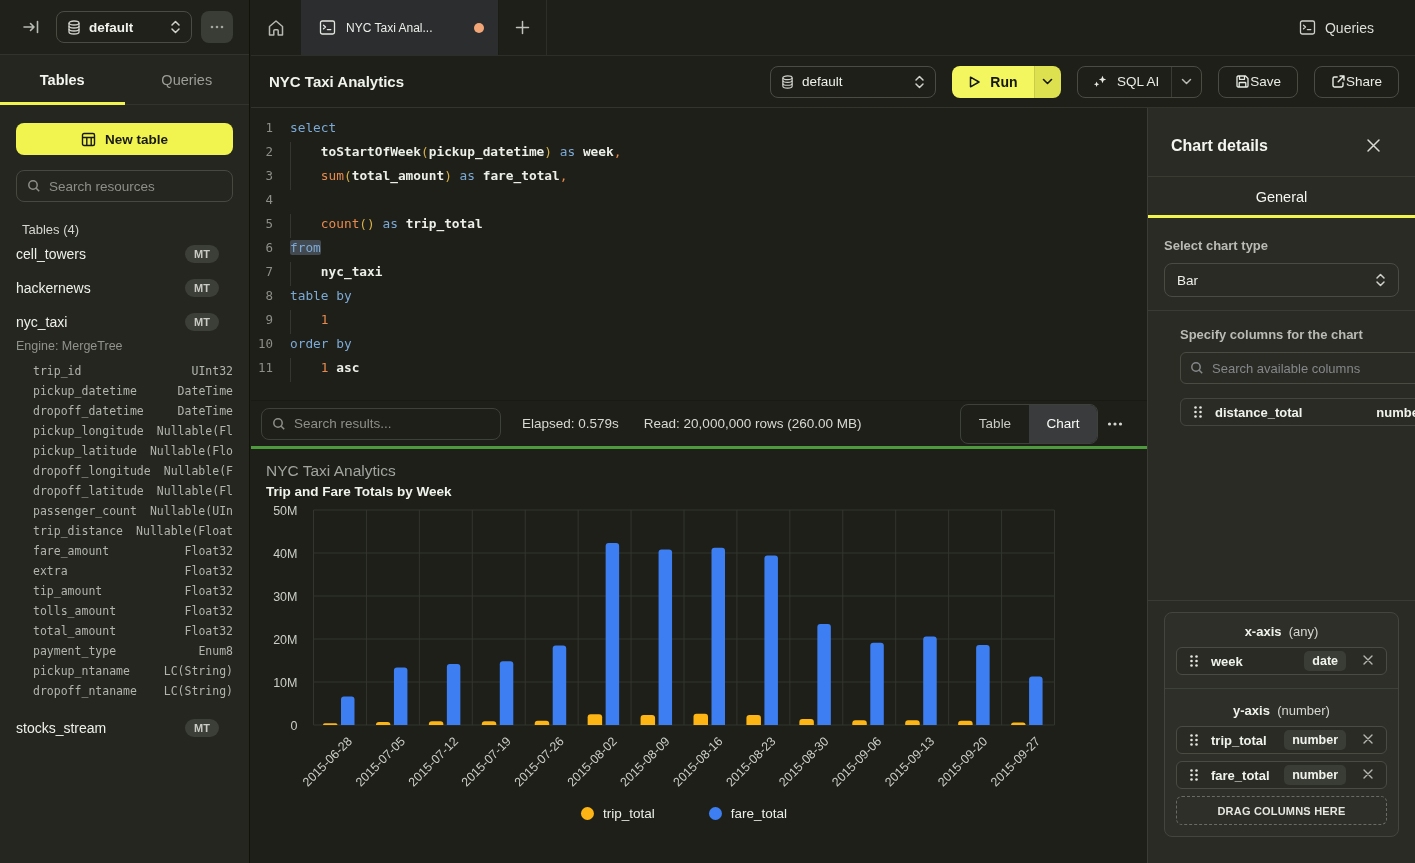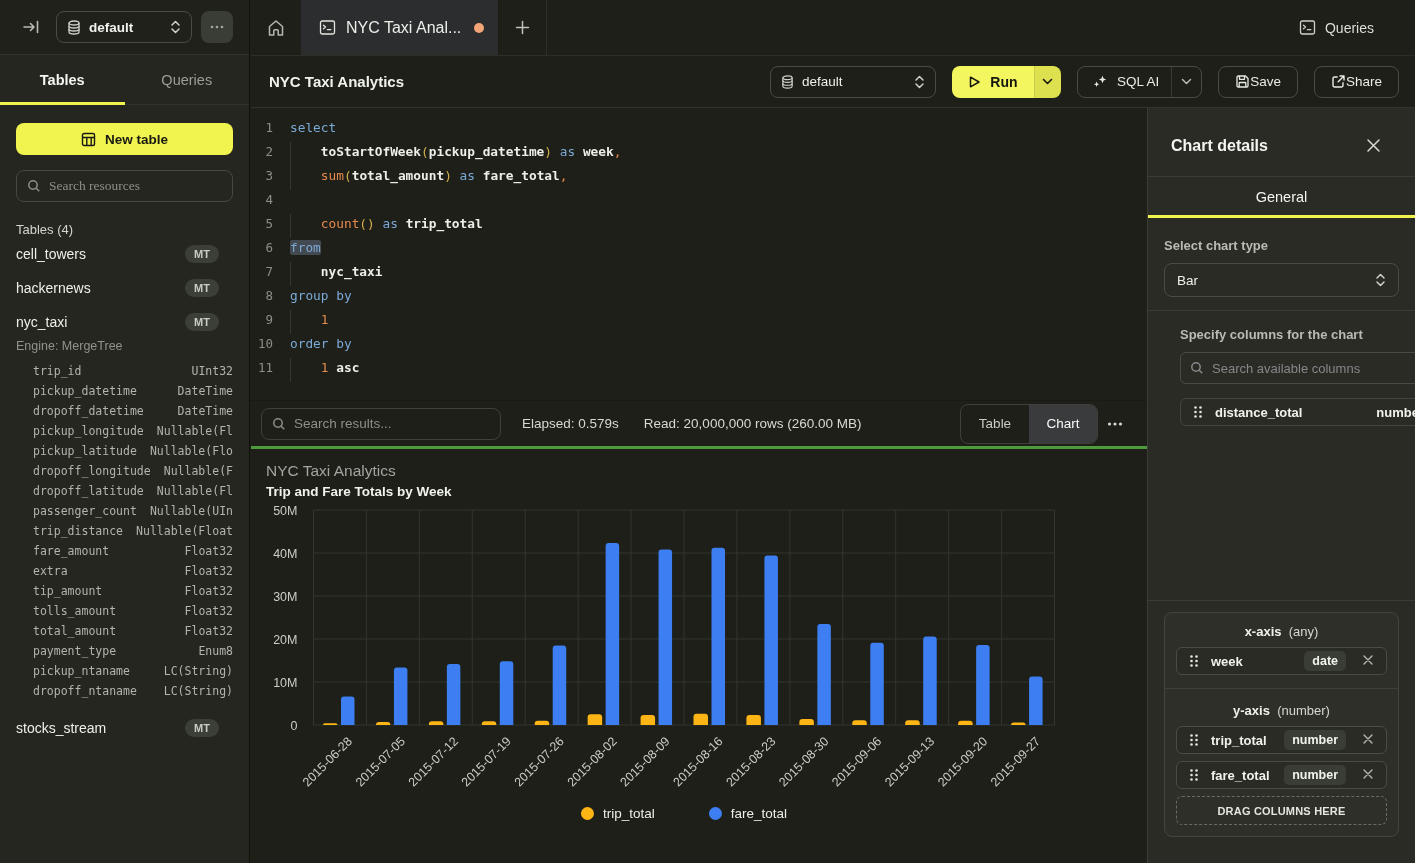--- a/index.html
+++ b/index.html
@@ -14,38 +14,38 @@
   .db-select { flex:1; height:32px; border:1px solid #4a4c44; border-radius:8px; display:flex; align-items:center; padding:0 10px; gap:8px; cursor:pointer; min-width:0; }
   .db-select .lbl { font-size:13.5px; font-weight:700; color:#f2f3ee; flex:1; }
   .more-btn { width:32px; height:32px; margin-left:9px; background:#3a3c36; border-radius:8px; display:flex; align-items:center; justify-content:center; color:#a5a79f; flex:none; cursor:pointer; }
   .side-tabs { height:50px; display:flex; border-bottom:1px solid #32342c; flex:none; }
   .side-tab { flex:1; display:flex; align-items:center; justify-content:center; font-size:14.5px; color:#9b9d96; cursor:pointer; position:relative; }
   .side-tab.active { color:#f4f5f0; font-weight:600; }
   .side-tab.active::after { content:""; position:absolute; left:0; right:0; bottom:-1px; height:3px; background:#f1f34f; }
   .side-body { flex:1; padding:18px 16px 0 16px; overflow:hidden; }
   .new-table-btn { width:100%; height:32px; background:#f1f34f; color:#181a12; border:none; border-radius:8px; font-size:13.5px; font-weight:600; display:flex; align-items:center; justify-content:center; gap:9px; cursor:pointer; font-family:inherit; }
   .side-search { margin-top:15px; height:32px; border:1px solid #474941; border-radius:8px; display:flex; align-items:center; padding:0 10px; gap:8px; }
-  .side-search input { background:transparent; border:none; outline:none; color:#d8dad2; font-size:13.5px; width:100%; font-family:Liberation Serif, serif; }
+  .side-search input { background:transparent; border:none; outline:none; color:#d8dad2; font-size:13.5px; width:100%; font-family:Liberation Sans, sans-serif; }
   .side-search input::placeholder { color:#8d8f88; }
-  .side-section { margin-top:20px; font-size:13px; color:#d4d6cf; }
+  .side-section { margin-top:20px; font-size:13px; color:#d4d6cf;margin-left:6px; }
   .tbl-row { display:flex; align-items:center; justify-content:space-between; padding:8px 14px 8px 0; cursor:pointer; }
   .tbl-row .nm { font-size:14px; color:#eef0ea; font-weight:500; }
   .badge-mt { background:#3c3e38; color:#c9cbc4; border-radius:9px; font-size:11px; font-weight:600; padding:3px 9px; }
   .engine-line { font-size:12.5px; color:#91938c; padding:0 0 8px 0; }
   .col-list { font-family:"DejaVu Sans Mono", monospace; font-size:11.5px; color:#b2b4ae; }
   .col-row { display:flex; justify-content:space-between; height:20px; line-height:20px; padding-left:17px; white-space:nowrap; overflow:hidden; }
   .col-row .ct { margin-left:8px; overflow:hidden; }
   .stocks-row { margin-top:10px; }
 
   
   .main { position:absolute; left:251px; top:0; right:0; height:863px; display:flex; flex-direction:column; background:#1d1f18; }
   .tabbar { height:56px; display:flex; align-items:stretch; border-bottom:1px solid #2c2e27; flex:none; }
   .home-btn { width:50px; display:flex; align-items:center; justify-content:center; color:#b6b8b1; cursor:pointer; flex:none; }
   .qtab { width:198px; background:#2b2d2e; display:flex; align-items:center; padding:0 14px 0 18px; gap:10px; cursor:pointer; flex:none; border-right:1px solid #1a1c16; }
-  .qtab .ttl { font-size:16px; color:#eceee9; white-space:nowrap; overflow:hidden; flex:1; }
+  .qtab .ttl { font-size:12px; color:#eceee9; white-space:nowrap; overflow:hidden; flex:1; }
   .dirty-dot { width:10px; height:10px; border-radius:50%; background:#f2a678; flex:none; }
   .addtab-btn { width:48px; display:flex; align-items:center; justify-content:center; color:#c0c2bb; cursor:pointer; flex:none; border-right:1px solid #2c2e27; }
   .tabbar-spacer { flex:1; }
   .queries-link { display:flex; align-items:center; gap:9px; color:#dcded7; font-size:14px; padding-right:41px; cursor:pointer; }
 
   .qheader { height:52px; display:flex; align-items:center; padding:0 16px 0 18px; border-bottom:1px solid #33352d; flex:none; }
   .qtitle { font-size:15px; font-weight:600; color:#f0f2ec; flex:1; }
   .hbtn { height:32px; border:1px solid #4a4c44; border-radius:8px; background:transparent; display:flex; align-items:center; color:#e9ebe5; font-size:13.5px; cursor:pointer; font-family:inherit; }
   .hgap { width:16px; flex:none; }
   .hdr-db { width:166px; padding:0 10px; gap:8px; }
@@ -409,21 +409,21 @@
       <div class="workspace">
 
         <div class="editor" id="editor">
             <div class="cline"><span class="ln">1</span><span class="ctext"><span class="tk-kw">select</span></span></div>
             <div class="cline"><span class="ln">2</span><span class="ctext"><span class="guide"></span><span>    </span><span class="tk-id">toStartOfWeek</span><span class="tk-pa">(</span><span class="tk-id">pickup_datetime</span><span class="tk-pa">)</span><span> </span><span class="tk-kw">as</span><span> </span><span class="tk-id">week</span><span class="tk-nu">,</span></span></div>
             <div class="cline"><span class="ln">3</span><span class="ctext"><span class="guide"></span><span>    </span><span class="tk-fn">sum</span><span class="tk-pa">(</span><span class="tk-id">total_amount</span><span class="tk-pa">)</span><span> </span><span class="tk-kw">as</span><span> </span><span class="tk-id">fare_total</span><span class="tk-nu">,</span></span></div>
             <div class="cline"><span class="ln">4</span></div>
             <div class="cline"><span class="ln">5</span><span class="ctext"><span class="guide"></span><span>    </span><span class="tk-fn">count</span><span class="tk-pa">()</span><span> </span><span class="tk-kw">as</span><span> </span><span class="tk-id">trip_total</span></span></div>
             <div class="cline"><span class="ln">6</span><span class="ctext"><span class="tk-hl">from</span></span></div>
             <div class="cline"><span class="ln">7</span><span class="ctext"><span class="guide"></span><span>    </span><span class="tk-id">nyc_taxi</span></span></div>
-            <div class="cline"><span class="ln">8</span><span class="ctext"><span class="tk-kw">group by</span></span></div>
+            <div class="cline"><span class="ln">8</span><span class="ctext"><span class="tk-kw">table by</span></span></div>
             <div class="cline"><span class="ln">9</span><span class="ctext"><span class="guide"></span><span>    </span><span class="tk-nu">1</span></span></div>
             <div class="cline"><span class="ln">10</span><span class="ctext"><span class="tk-kw">order by</span></span></div>
             <div class="cline"><span class="ln">11</span><span class="ctext"><span class="guide"></span><span>    </span><span class="tk-nu">1</span><span> </span><span class="tk-id">asc</span></span></div>
           </div>
 
         <div class="rtoolbar">
           <div class="r-search">
             <span>
               <svg width="14" height="14" viewBox="0 0 14 14" fill="none" stroke="#8d8f88" stroke-width="1.5">
                   <circle cx="6" cy="6" r="4.2"></circle>

